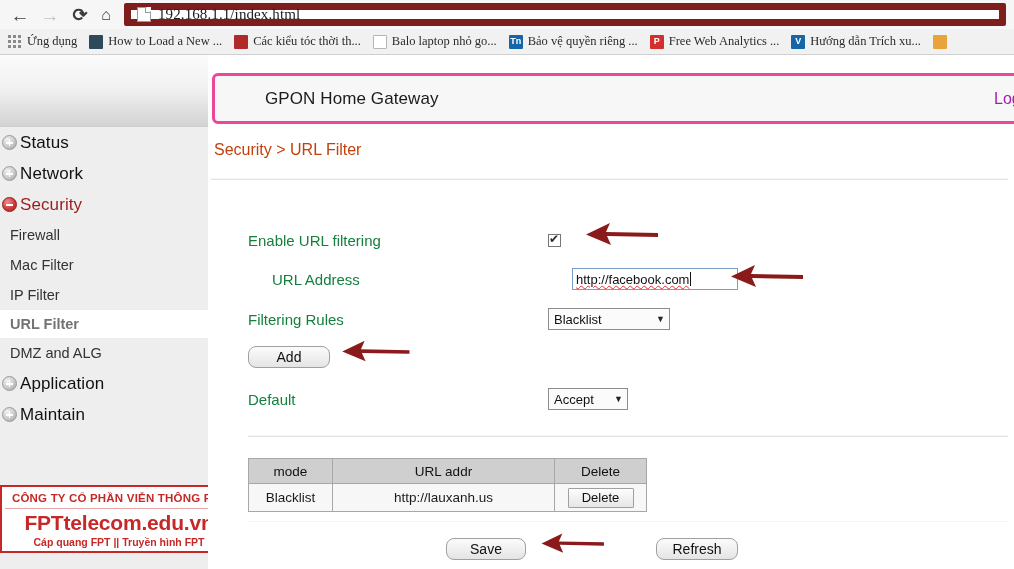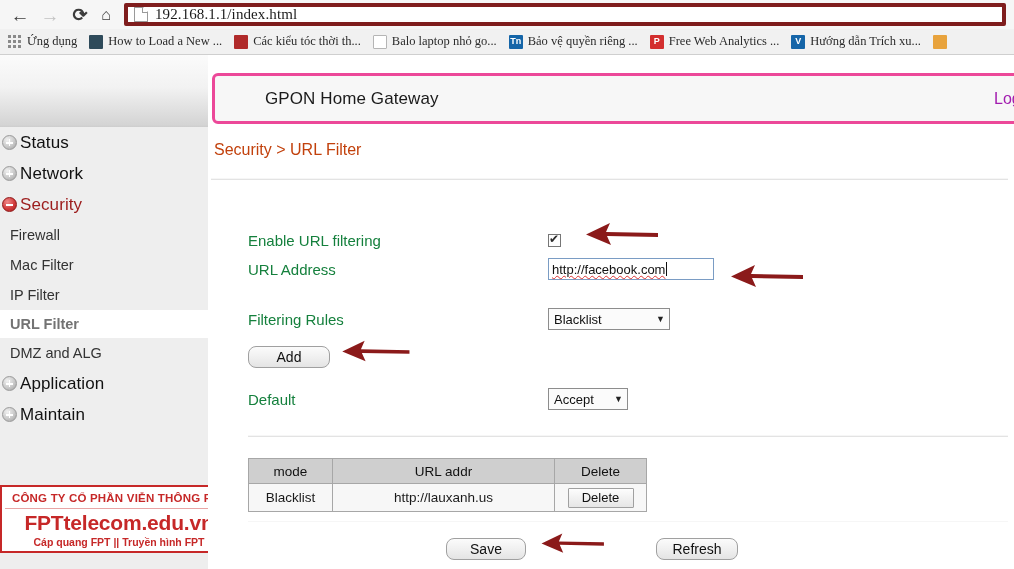--- a/index.html
+++ b/index.html
@@ -27,21 +27,21 @@
   }
   #nav-back  { left: 8px;  font-size: 19px; color: #3c3c3c; }
   #nav-fwd   { left: 38px; font-size: 19px; color: #c2c2c2; }
   #nav-reload{ left: 68px; font-size: 18px; color: #3c3c3c; font-weight: bold;}
   #nav-home  { left: 94px; font-size: 16px; color: #3c3c3c; }
 
   #url-bar {
     position: absolute; left: 124px; top: 3px;
     width: 882px; height: 23px;
     background: #ffffff;
-    border: 4px solid #7f1d1d;
+    border: 7px solid #7f1d1d;
     border-radius: 2px;
     display: flex; align-items: center;
   }
   #page-icon {
     width: 14px; height: 15px; margin-left: 6px; margin-right: 7px;
     border: 1px solid #9a9a9a; background: #fff; position: relative;
     flex: none;
   }
   #page-icon::after{
     content:""; position:absolute; right:-1px; top:-1px;
@@ -189,21 +189,21 @@
   #hr-mid    { left: 40px; top: 380px; width: 760px; }
   #hr-bottom { left: 40px; top: 466px; width: 760px; height: 1px; background:#ececec; }
 
   
   .form-row {
     position: absolute; left: 40px; width: 730px;
     display: flex; align-items: center;
   }
   .form-label { font-size: 15px; color: #15803d; width: 300px; }
   #row-enable { top: 173px; height: 24px; }
-  #row-url    { top: 201px; height: 26px; }
+  #row-url    { top: 211px; height: 26px; margin-left: 24px; }
   #row-rules  { top: 251px; height: 26px; }
   #row-default{ top: 331px; height: 26px; }
 
   .chk {
     width: 13px; height: 13px;
     border: 1px solid #767676; background: #fdfdfd;
     position: relative; flex: none;
   }
   .chk::after {
     content: "✔"; position: absolute; left: 0px; top: -3px;

